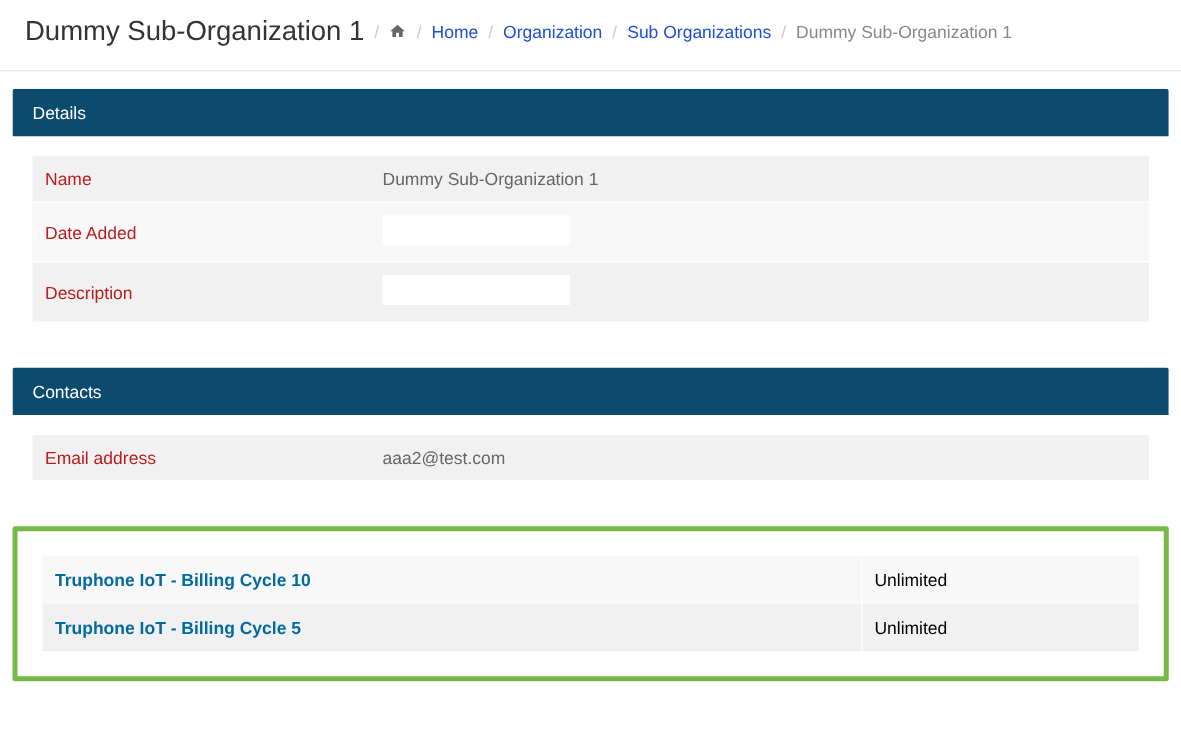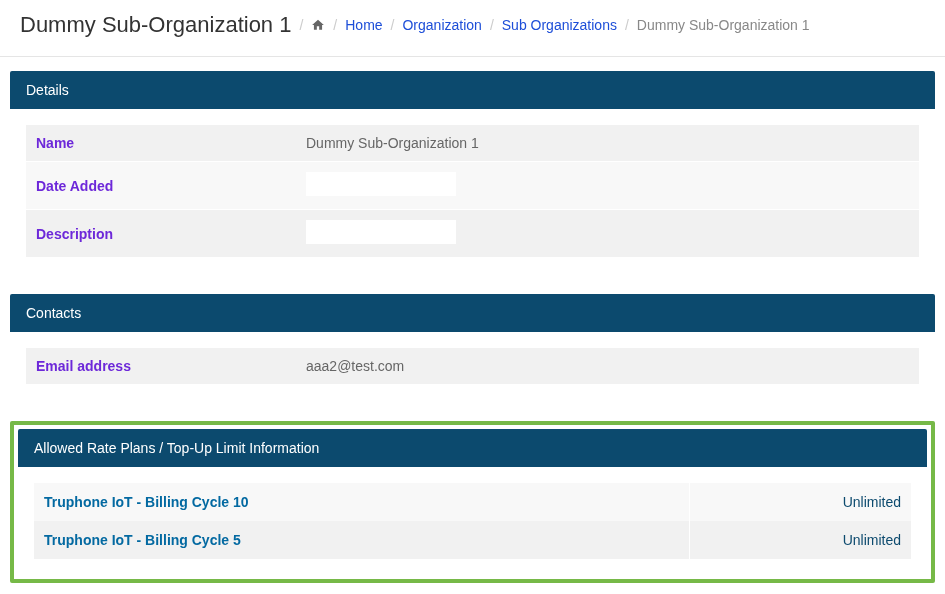--- a/index.html
+++ b/index.html
@@ -75,22 +75,22 @@
     }
     .details-table tr:nth-child(even) {
       background: #f8f8f8;
     }
     .details-table td {
       padding: 10px 10px;
       vertical-align: middle;
     }
     .details-table td.label {
       width: 270px;
-      font-weight: 700;
-      color: #6d28d9;
+      font-weight: 400;
+      color: #b91c1c;
     }
     .details-table td.value {
       color: #666;
     }
     .blank-field {
       display: inline-block;
       background: #fff;
       width: 150px;
       height: 24px;
     }
@@ -113,22 +113,22 @@
     }
     .rate-table td.plan {
       width: 655px;
     }
     .rate-table td.plan a {
       color: #0369a1;
       font-weight: 700;
       text-decoration: none;
     }
     .rate-table td.limit {
-      text-align: right;
-      color: #0c4a6e;
+      text-align: left;
+      color: #000000;
       border-left: 1px solid #fff;
     }
   </style>
 </head>
 <body>
 
 <div class="header-bar">
   <span class="page-title">Dummy Sub-Organization 1</span>
   <div class="breadcrumb">
     <span class="sep">/</span>
@@ -181,21 +181,20 @@
           <td class="label">Email address</td>
           <td class="value">aaa2@test.com</td>
         </tr>
       </tbody>
         </table>
     </div>
   </div>
 
   <div class="highlight-panel">
     <div class="panel">
-      <div class="panel-header">Allowed Rate Plans / Top-Up Limit Information</div>
       <div class="panel-body">
         <table class="rate-table">
           <tbody>
               <tr>
             <td class="plan"><a href="#">Truphone IoT - Billing Cycle 10</a></td>
             <td class="limit">Unlimited</td>
           </tr>
           <tr>
             <td class="plan"><a href="#">Truphone IoT - Billing Cycle 5</a></td>
             <td class="limit">Unlimited</td>

